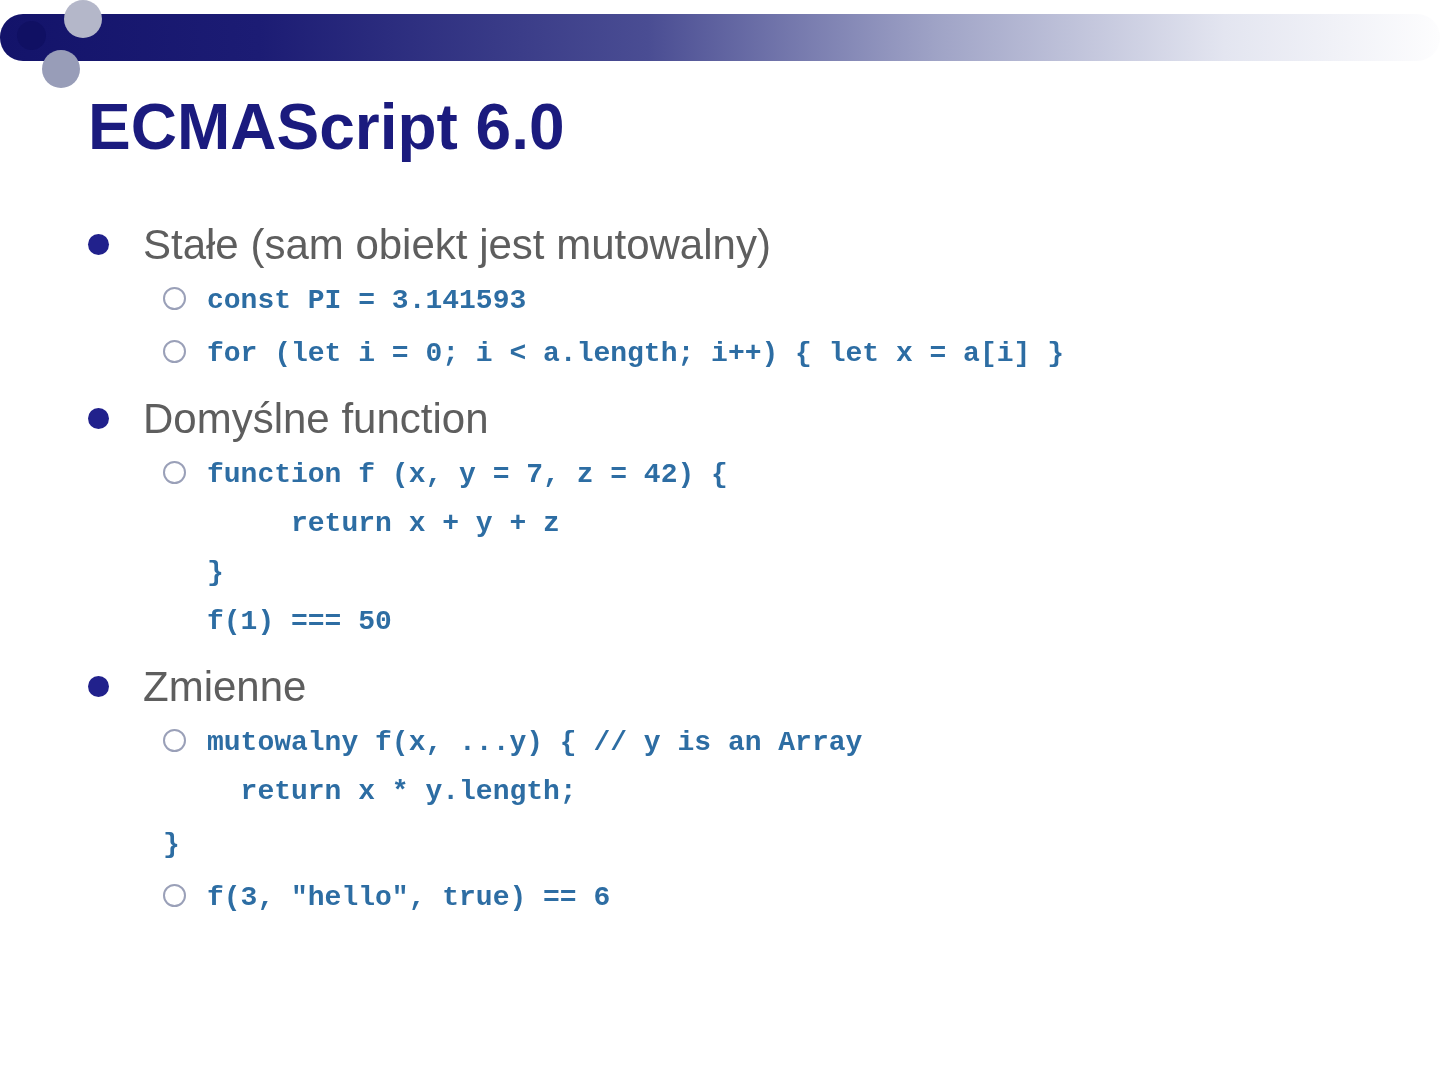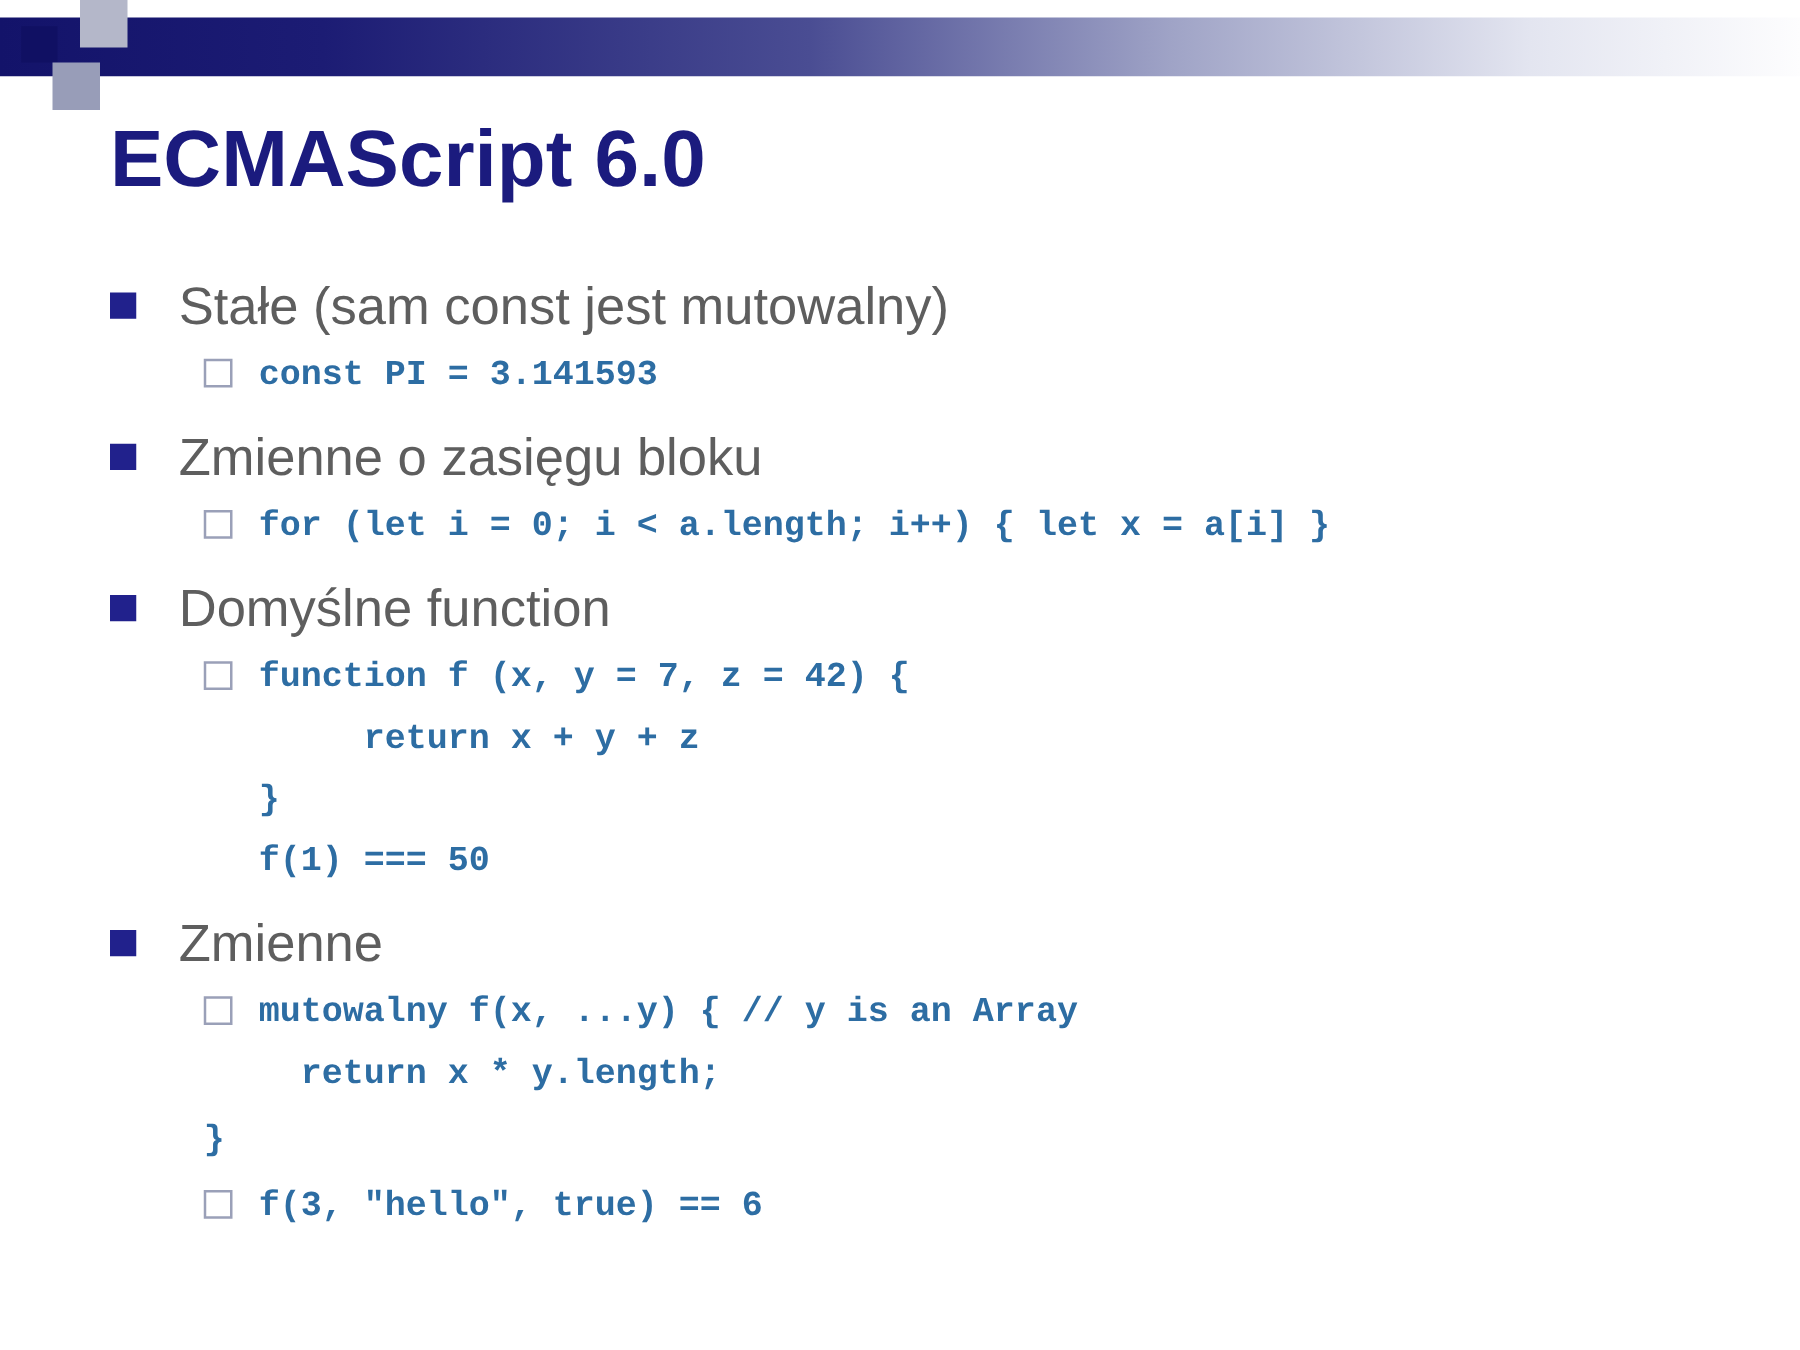--- a/index.html
+++ b/index.html
@@ -1,15 +1,15 @@
 <!DOCTYPE html>
 <html><head>
 <meta charset="utf-8">
 <style>
-  * { margin:0; padding:0; box-sizing:border-box; }
+  * { margin:0; padding:0; box-sizing:border-box;border-radius:23px; }
   html, body { width:1440px; height:1080px; }
   body { font-family:"Liberation Sans", sans-serif; background:#ffffff; }
 
   .slide { position:relative; width:1440px; height:1080px; background:#ffffff; overflow:hidden; }
 
   
   .bar {
     position:absolute; left:0; top:14px; width:1440px; height:47px;
     background:linear-gradient(to right,
       #13136a 0%, #1c1c74 18%, #4a4d93 45%, #9fa3c6 65%, #e3e5f0 85%, #fdfdfe 100%);
@@ -58,31 +58,27 @@
     <div class="sq sq-grey-top"></div>
     <div class="sq sq-grey-bottom"></div>
   </div>
 
   <h1 class="title">ECMAScript 6.0</h1>
 
   <div class="content">
 
     <div class="l1">
       <span class="l1-marker"></span>
-      <span class="l1-text">Stałe (sam const jest mutowalny)</span>
+      <span class="l1-text">Stałe (sam obiekt jest mutowalny)</span>
     </div>
     <div class="l2">
       <span class="l2-marker"></span>
       <pre class="code">const PI = 3.141593</pre>
     </div>
 
-    <div class="l1">
-      <span class="l1-marker"></span>
-      <span class="l1-text">Zmienne o zasięgu bloku</span>
-    </div>
     <div class="l2">
       <span class="l2-marker"></span>
       <pre class="code">for (let i = 0; i &lt; a.length; i++) { let x = a[i] }</pre>
     </div>
 
     <div class="l1">
       <span class="l1-marker"></span>
       <span class="l1-text">Domyślne function</span>
     </div>
     <div class="l2">

